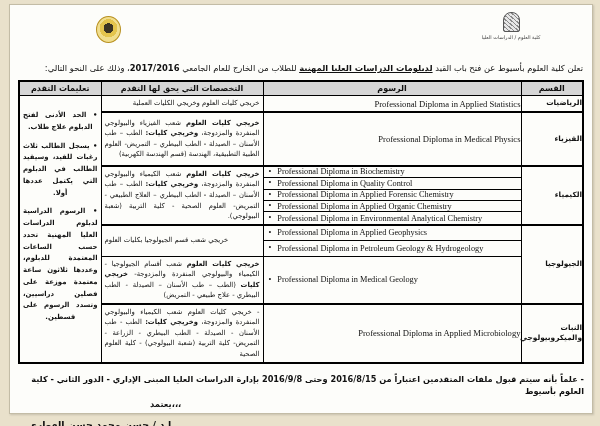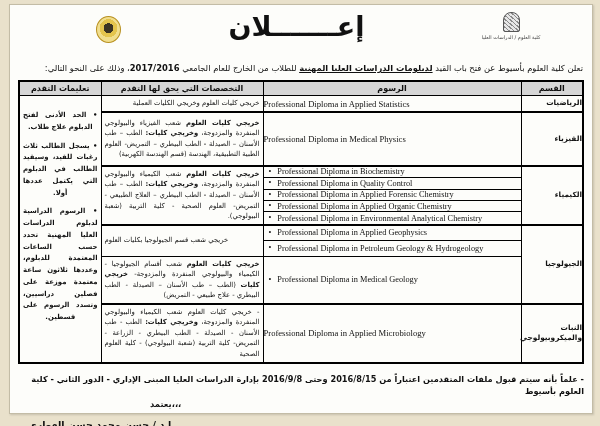--- a/index.html
+++ b/index.html
@@ -23,21 +23,21 @@
   
   .intro { font-size:8.4px; margin:6px 1px 5px; line-height:1.4; }
 
   
   table { width:100%; border-collapse:collapse; table-layout:fixed; border:2px solid #000; }
   th, td { border:1px solid #000; vertical-align:middle; }
   thead th { background:#d6d6d6; font-size:8px; font-weight:bold; height:15px; }
   tr.thick > td { border-top:2px solid #000; }
   .dept { font-size:7.4px; font-weight:bold; text-align:right; line-height:1.4; }
   .majors { font-size:6.8px; text-align:justify; padding:2px 3px; line-height:1.55; }
-  .dip-center { font-family:"Liberation Serif","DejaVu Serif",serif; font-size:8.6px; text-align:left; direction:ltr; }
+  .dip-center { font-family:"Liberation Serif","DejaVu Serif",serif; font-size:8.6px; text-align:right; direction:ltr; }
   .dip-cell { padding:0; direction:ltr; }
   .dip-item { display:flex; align-items:center; border-bottom:1px solid #000;
               font-family:"Liberation Serif","DejaVu Serif",serif; font-size:8.3px; padding-left:5px; height:11.4px; }
   .dip-item.tall { height:15px; }
   .dip-item:last-child { border-bottom:none; }
   .bullet { margin-right:6px; font-size:8px; line-height:1; }
   .instr { font-size:6.9px; font-weight:bold; text-align:center; vertical-align:top;
            padding:14px 3px 0; line-height:1.7; }
   .instr p { margin-bottom:7px; text-align:justify; text-align-last:center; }
 
@@ -51,21 +51,20 @@
 </head>
 <body>
 
 <div class="sheet">
 
   <div class="hdr">
     <div class="emblem-right">
       <div class="arch"></div>
       <div class="emblem-cap">كلية العلوم / الدراسات العليا</div>
     </div>
-    <div class="page-title">إعـــــــلان</div>
     <div class="gold-emblem"></div>
   </div>
 
   <div class="intro">تعلن كلية العلوم بأسيوط عن فتح باب القيد <b><u>لدبلومات الدراسات العليا المهنية</u></b> للطلاب من الخارج للعام الجامعي <b>2017/2016</b>، وذلك على النحو التالي:</div>
 
   <table>
     <colgroup>
       <col style="width:62px">
         <col style="width:258px">
         <col style="width:162px">

